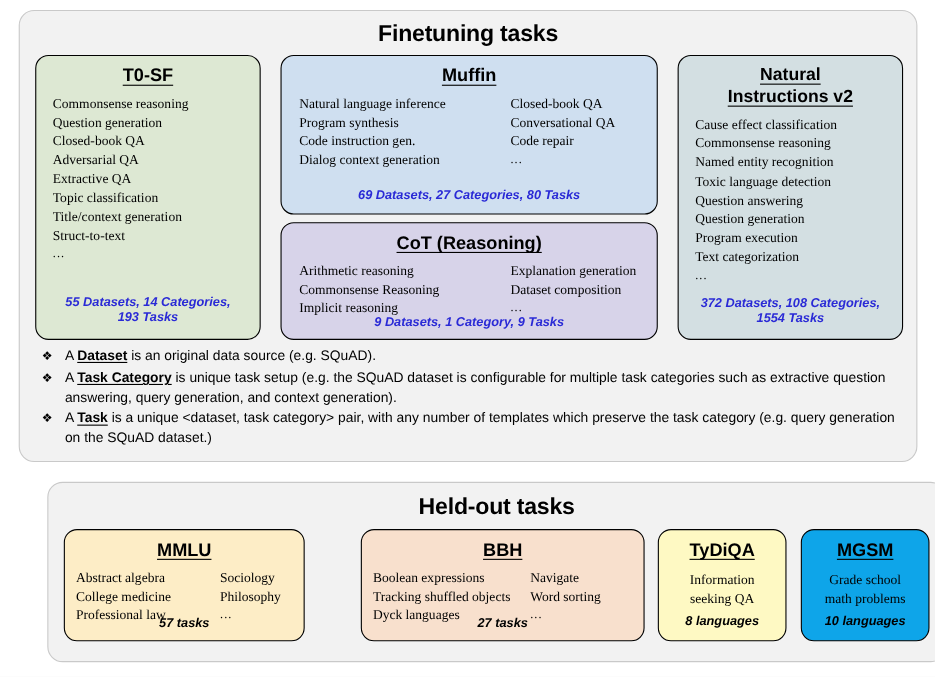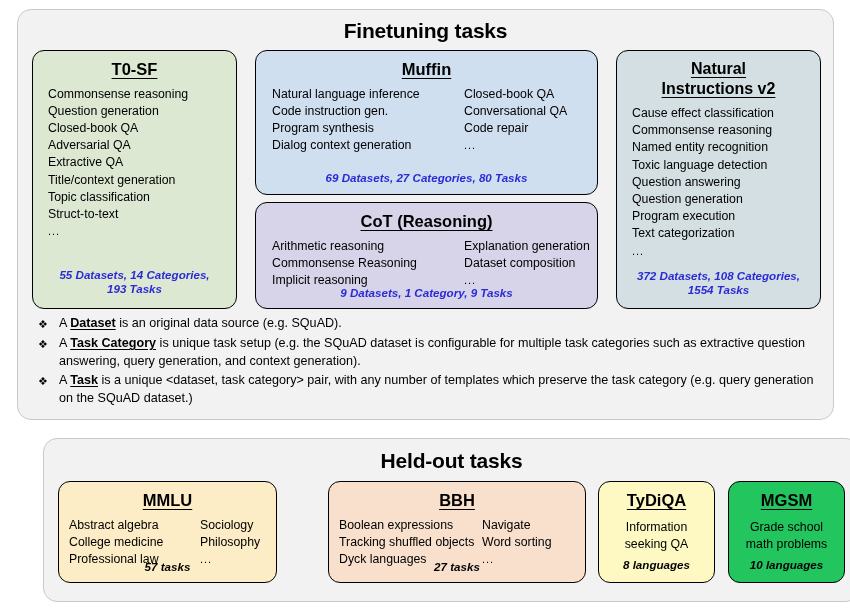--- a/index.html
+++ b/index.html
@@ -45,21 +45,21 @@
     text-decoration: underline;
     text-underline-offset: 3px;
     line-height: 1.25;
     margin-bottom: 6px;
   }
   .card-title.two-line { font-size: 16px; }
 
   .items { font-size: 12.3px; line-height: 17.2px; }
   .items.cols { display: flex; }
   .items.cols .col { flex: 0 0 auto; }
-  .items .it { white-space: nowrap; }
+  .items .it { white-space: nowrap; font-family: Liberation Serif, serif; }
   .ell { letter-spacing: 1px; font-size: 11px; }
 
   .stat {
     font-size: 11.6px;
     font-weight: bold;
     font-style: italic;
     text-align: center;
     color: #2a2ad6;
     line-height: 14px;
   }
@@ -129,21 +129,21 @@
   }
   #card-bbh .col1 { width: 143px; }
   #card-bbh .stat { position: absolute; left: 10px; right: 10px; bottom: 8px; }
 
   #card-tydiqa {
     left: 554px; top: 42px; width: 117px; height: 102px;
     background: #fef9c3;
   }
   #card-mgsm {
     left: 684px; top: 42px; width: 117px; height: 102px;
-    background: #22c55e;
+    background: #0ea5e9;
   }
   #card-tydiqa .items, #card-mgsm .items { text-align: center; margin-top: 8px; }
   #card-tydiqa .stat, #card-mgsm .stat {
     position: absolute; left: 6px; right: 6px; bottom: 10px;
   }
 </style>
 </head>
 <body>
 
 <div class="page">
@@ -152,38 +152,38 @@
     <div class="panel-title">Finetuning tasks</div>
 
     <div class="card" id="card-t0sf">
       <div class="card-title">T0-SF</div>
       <div class="items">
         <div class="it">Commonsense reasoning</div>
         <div class="it">Question generation</div>
         <div class="it">Closed-book QA</div>
         <div class="it">Adversarial QA</div>
         <div class="it">Extractive QA</div>
+        <div class="it">Topic classification</div>
         <div class="it">Title/context generation</div>
-        <div class="it">Topic classification</div>
         <div class="it">Struct-to-text</div>
         <div class="it ell">...</div>
       </div>
       <div class="stat">
         <div>55 Datasets, 14 Categories,</div>
         <div>193 Tasks</div>
       </div>
     </div>
 
     <div class="card" id="card-muffin">
       <div class="card-title">Muffin</div>
       <div class="items cols">
         <div class="col col1">
           <div class="it">Natural language inference</div>
+          <div class="it">Program synthesis</div>
           <div class="it">Code instruction gen.</div>
-          <div class="it">Program synthesis</div>
           <div class="it">Dialog context generation</div>
         </div>
         <div class="col col2">
           <div class="it">Closed-book QA</div>
           <div class="it">Conversational QA</div>
           <div class="it">Code repair</div>
           <div class="it ell">...</div>
         </div>
       </div>
       <div class="stat">

